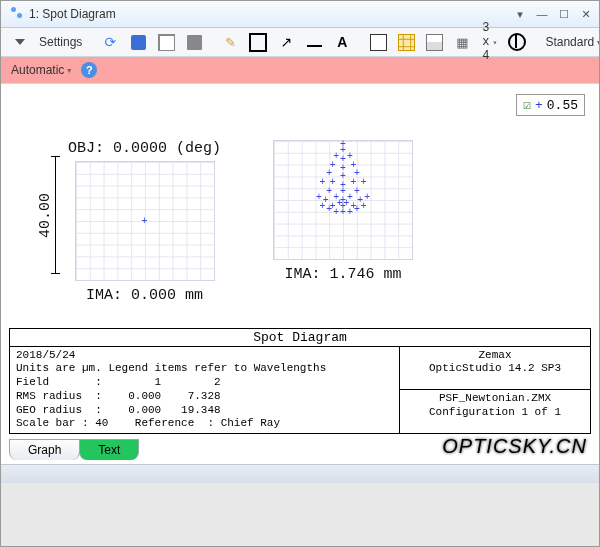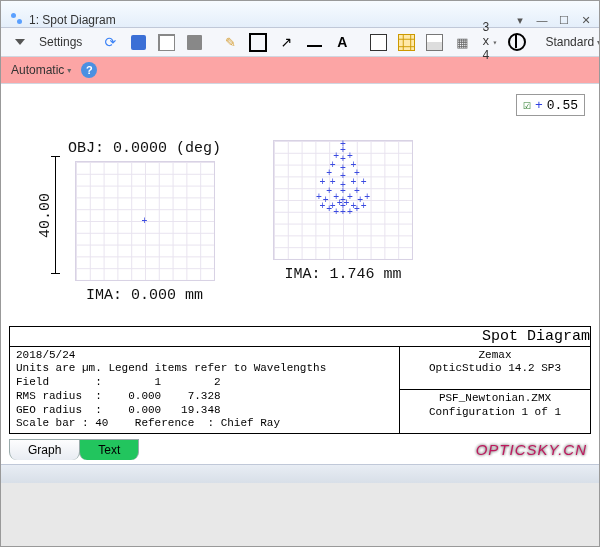--- a/index.html
+++ b/index.html
@@ -8,21 +8,21 @@
     font-size: 12px;
     background: #e8e8e8;
     width: 600px;
     height: 547px;
     box-sizing: border-box;
     border: 1px solid #999;
   }
   .titlebar {
     height: 26px;
     display: flex;
-    align-items: flex-end;
+    align-items: center;
     background: linear-gradient(#f7fbff, #e4eefa);
     border-bottom: 1px solid #c0c8d8;
     padding: 0 6px 0 8px;
   }
   .titlebar .appicon { width:14px; height:14px; margin-right:6px; position:relative; }
   .appicon:before { content:""; position:absolute; width:5px; height:5px; border-radius:50%; background:#5aa0ff; left:2px; top:0;}
   .appicon:after  { content:""; position:absolute; width:5px; height:5px; border-radius:50%; background:#5aa0ff; left:8px; top:6px;}
   .titlebar .title { flex:1; color:#333; }
   .winbtns { display:flex; gap:8px; align-items:center; }
   .winbtn { width:14px; height:14px; display:flex; align-items:center; justify-content:center; color:#555; font-size:11px; }
@@ -59,31 +59,31 @@
   }
   .imalabel { font-size:15px; color:#111; margin-top:6px;}
   .scalebar { position:absolute; left:54px; top:72px; height:118px; display:flex; align-items:center;}
   .scalebar .line { width:1px; height:100%; background:#000; position:relative;}
   .scalebar .line:before, .scalebar .line:after { content:""; position:absolute; left:-4px; width:9px; height:1px; background:#000;}
   .scalebar .line:before { top:0;} .scalebar .line:after { bottom:0;}
   .scalebar .num { transform:rotate(-90deg); font-size:15px; color:#111; position:absolute; left:-32px;}
   .point { position:absolute; color:#3a4ae0; font-size:10px; line-height:1; transform:translate(-50%,-50%); user-select:none;}
   .surfline { position:absolute; left:10px; bottom:100px; font-size:16px; color:#111;}
   .infobox { position:absolute; left:8px; right:8px; bottom:30px; border:1px solid #000; background:#fff;}
-  .infotitle { text-align:right; border-bottom:1px solid #000; font-size:15px; padding:1px 0;}
+  .infotitle { text-align:center; border-bottom:1px solid #000; font-size:13px; padding:1px 0;}
   .inforow { display:flex; }
   .infoleft { flex:1; padding:2px 6px; font-size:11px; line-height:1.25; white-space:pre;}
   .inforight { width:190px; border-left:1px solid #000; display:flex; flex-direction:column;}
   .inforight > div { flex:1; text-align:center; font-size:11px; line-height:1.25; padding:2px 4px; white-space:pre;}
   .inforight > div:first-child { border-bottom:1px solid #000;}
   .tabsbar { position:absolute; left:8px; bottom:4px; display:flex; align-items:flex-end;}
   .tab { padding:3px 18px; font-size:12px; border:1px solid #9aa; border-bottom:none; background:linear-gradient(#fdfdfe,#e8ecf2); border-radius:0 0 8px 8px; margin-right:-1px;}
   .tab.active { background:#22c55e;}
   .statusbar { height:18px; background:linear-gradient(#e8edf4,#d8dfe8); border-top:1px solid #c0c8d8;}
-  .watermark { position:absolute; right:12px; bottom:6px; color:#be185d; font-size:15px; font-style:italic; letter-spacing:1px; text-shadow:0 0 3px #888, 0 0 3px #888;}
+  .watermark { position:absolute; right:12px; bottom:6px; color:#000000; font-size:20px; font-style:italic; letter-spacing:1px; text-shadow:0 0 3px #888, 0 0 3px #888;}
   
   .ic { width:15px; height:15px; display:inline-block;}
   .ic-refresh { color:#3b82f6; font-size:14px;}
   .ic-save { background:#3b6fd6; border-radius:2px;}
   .ic-copy { border:1px solid #888; background:#fff; box-shadow:1px 1px 0 #888 inset;}
   .ic-print { background:#888; border-radius:1px;}
   .ic-pencil { color:#d6a038; font-size:13px;}
   .ic-rect { border:2px solid #000;}
   .ic-arrow { font-size:14px; color:#000;}
   .ic-line { width:15px; height:2px; background:#000; margin-top:7px;}

